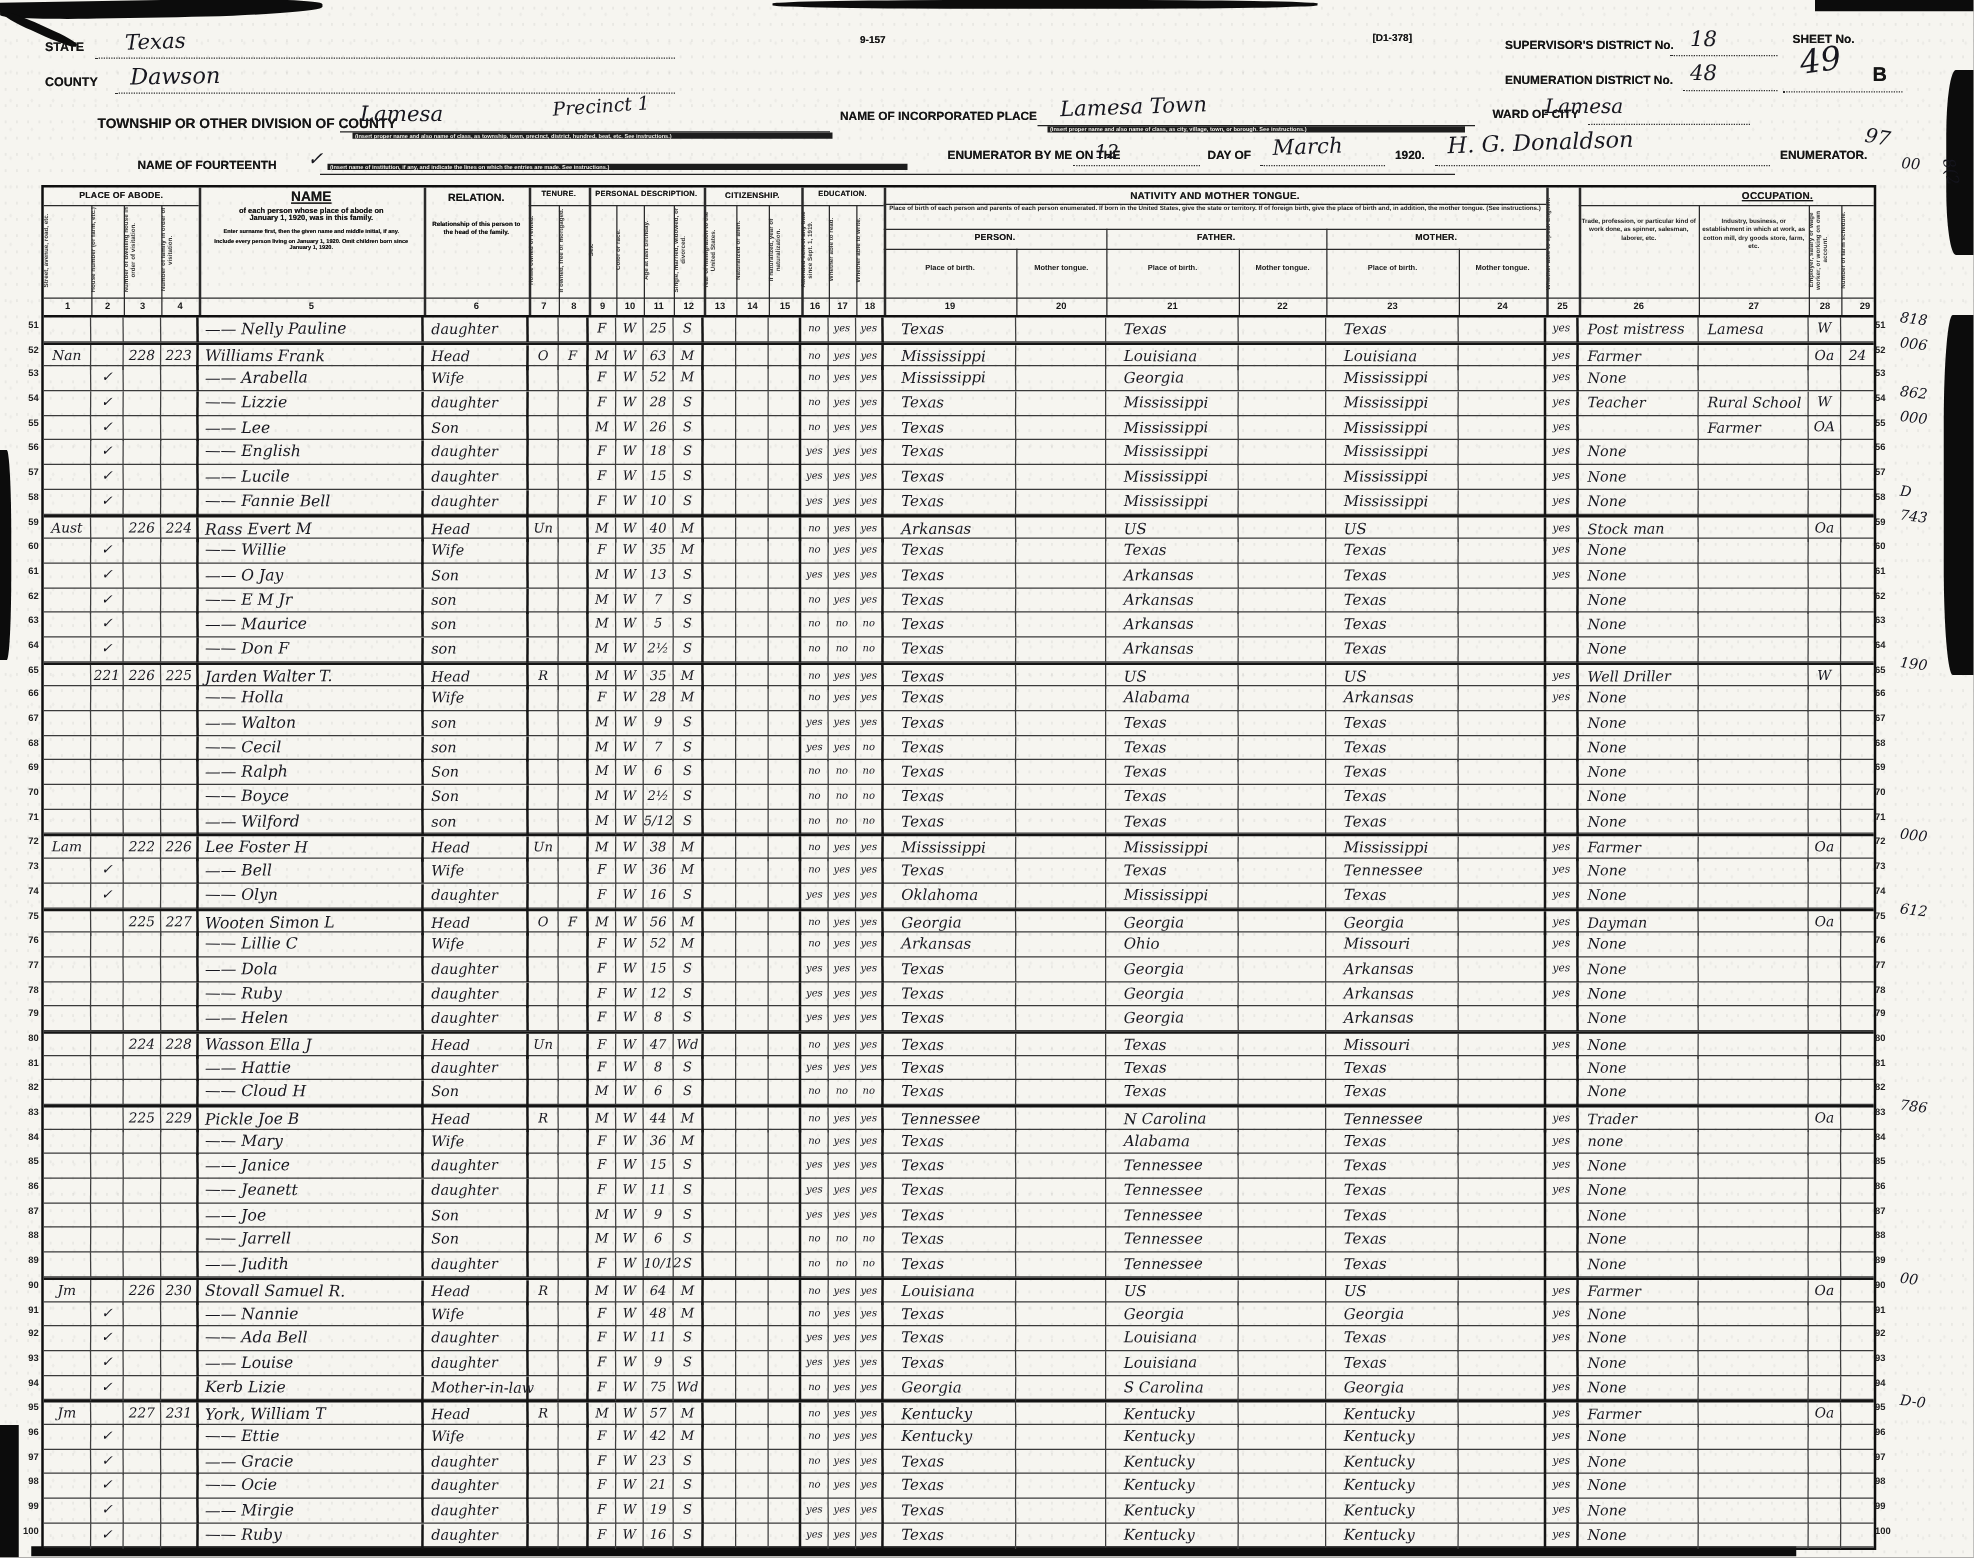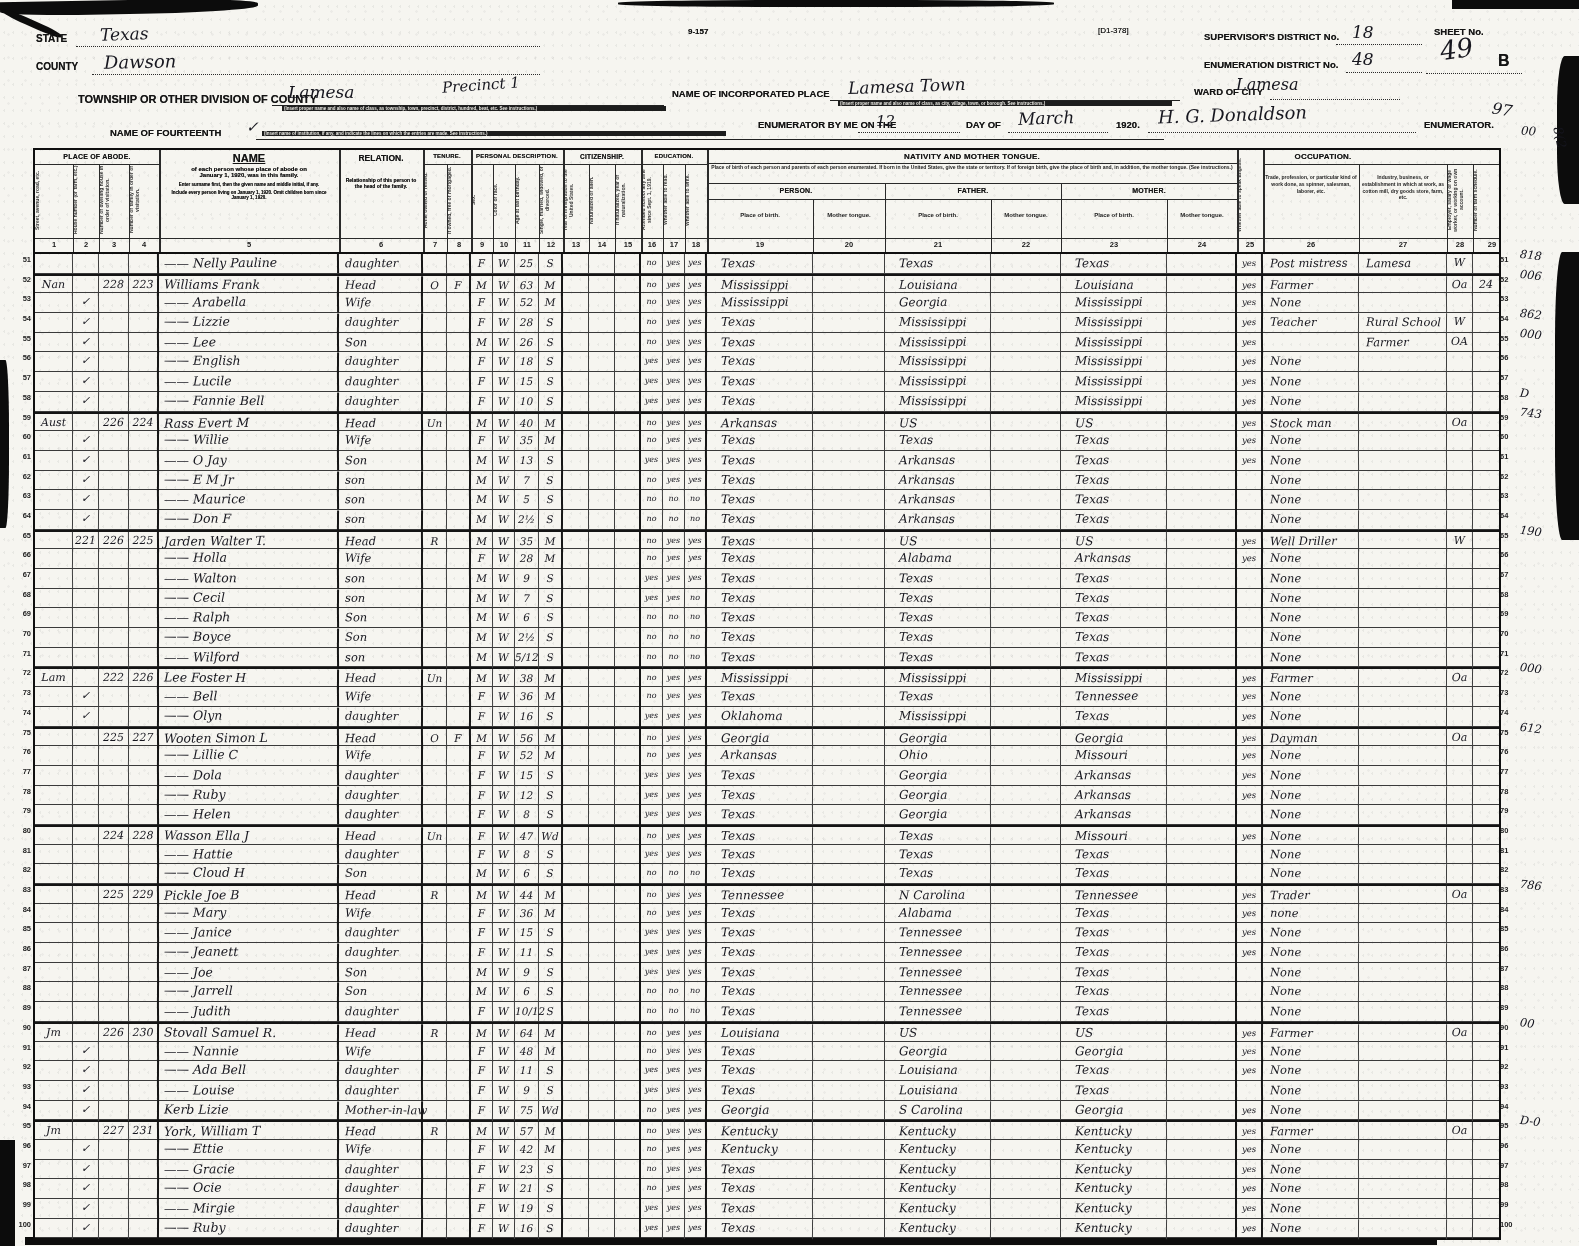--- a/index.html
+++ b/index.html
@@ -70,21 +70,21 @@
   <div class="blob" style="left:0;top:20px;width:64px;height:7px;border-radius:40%;transform:rotate(24deg);"></div>
   <div class="blob" style="left:618px;top:0;width:436px;height:7px;border-radius:40%;"></div>
   <div class="blob" style="left:1452px;top:0;width:127px;height:9px;"></div>
   <div class="blob" style="left:1557px;top:56px;width:22px;height:148px;border-radius:35% 0 0 35%;"></div>
   <div class="blob" style="left:1555px;top:252px;width:24px;height:288px;border-radius:30% 0 0 30%;"></div>
   <div class="blob" style="left:25px;top:1237px;width:1412px;height:8px;"></div>
   <div class="blob" style="left:0;top:1140px;width:15px;height:106px;"></div>
   <div class="blob" style="left:0;top:360px;width:9px;height:168px;border-radius:0 40% 40% 0;"></div>
 
   <div class="p" style="left:688px;top:27px;font-size:8px;">9-157</div>
-  <div class="p" style="left:1098px;top:26px;font-size:8px;font-weight:normal;">[D1-378]</div>
+  <div class="p" style="left:1098px;top:26px;font-size:8px;font-weight:bold;">[D1-378]</div>
 
   <div class="p" style="left:36px;top:33px;font-size:10px;">STATE</div>
   <div class="uline" style="left:76px;top:45px;width:464px;"></div>
   <div class="hval" style="left:100px;top:24px;font-size:17px;transform:rotate(-2deg);">Texas</div>
 
   <div class="p" style="left:36px;top:61px;font-size:10px;">COUNTY</div>
   <div class="uline" style="left:92px;top:73px;width:448px;"></div>
   <div class="hval" style="left:104px;top:51px;font-size:18px;transform:rotate(-1deg);">Dawson</div>
 
   <div class="p" style="left:78px;top:93px;font-size:11px;">TOWNSHIP OR OTHER DIVISION OF COUNTY</div>
@@ -132,21 +132,21 @@
   <div class="p" style="left:1424px;top:119px;font-size:9.5px;">ENUMERATOR.</div>
 
   <div class="tbl">
     <div class="thead">
       <div class="gband" style="left:0;width:124px;">PLACE OF ABODE.</div>
       <div class="gband" style="left:388px;width:48px;font-size:6px;">TENURE.</div>
       <div class="gband" style="left:436px;width:92px;font-size:6px;">PERSONAL DESCRIPTION.</div>
       <div class="gband" style="left:528px;width:78px;font-size:6.5px;">CITIZENSHIP.</div>
       <div class="gband" style="left:606px;width:66px;font-size:6px;">EDUCATION.</div>
       <div class="gband" style="left:672px;width:530px;font-size:8px;">NATIVITY AND MOTHER TONGUE.</div>
-      <div class="gband" style="left:1180px;width:216px;font-size:8px;">OCCUPATION.</div>
+      <div class="gband" style="left:1279px;width:216px;font-size:8px;text-decoration:underline;">OCCUPATION.</div>
 
       <div style="position:absolute;left:124px;top:0;width:180px;height:88px;text-align:center;overflow:hidden;">
         <div class="p" style="position:static;font-size:11px;margin-top:2px;text-decoration:underline;">NAME</div>
         <div class="p" style="position:static;font-size:6px;white-space:normal;margin-top:2px;">of each person whose place of abode on</div>
         <div class="p" style="position:static;font-size:6px;white-space:normal;">January 1, 1920, was in this family.</div>
         <div class="p" style="position:static;font-size:4.5px;white-space:normal;margin-top:4px;padding:0 6px;">Enter surname first, then the given name and middle initial, if any.</div>
         <div class="p" style="position:static;font-size:4.5px;white-space:normal;margin-top:3px;padding:0 6px;">Include every person living on January 1, 1920.  Omit children born since January 1, 1920.</div>
       </div>
 
       <div style="position:absolute;left:304px;top:0;width:84px;height:88px;text-align:center;overflow:hidden;">

